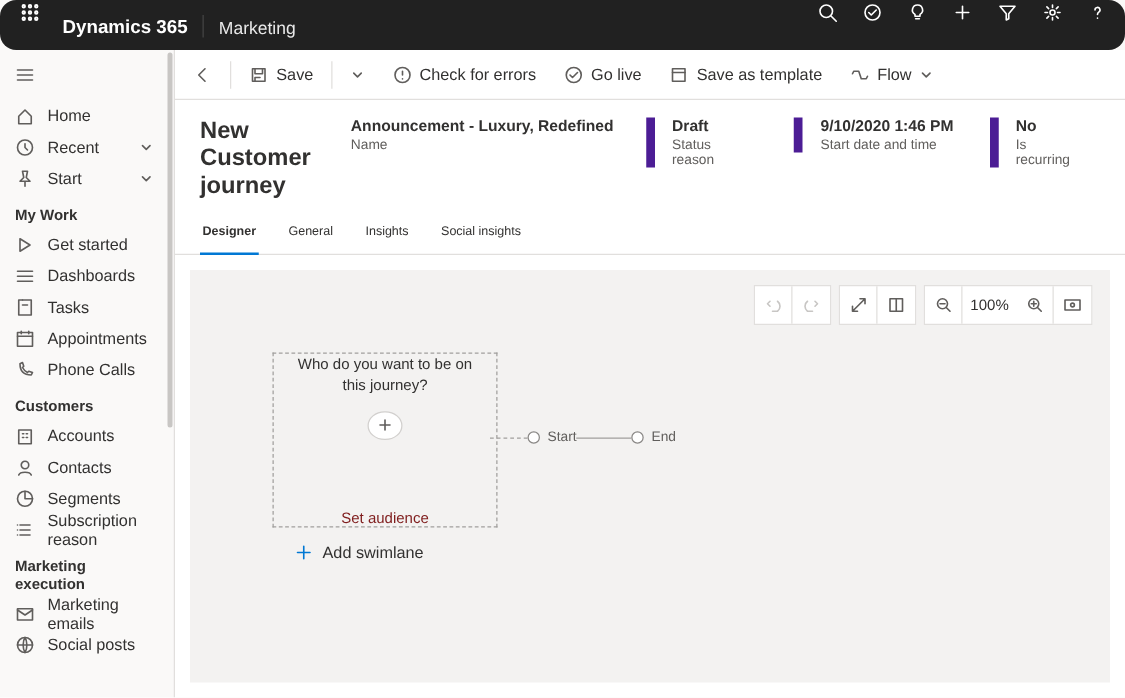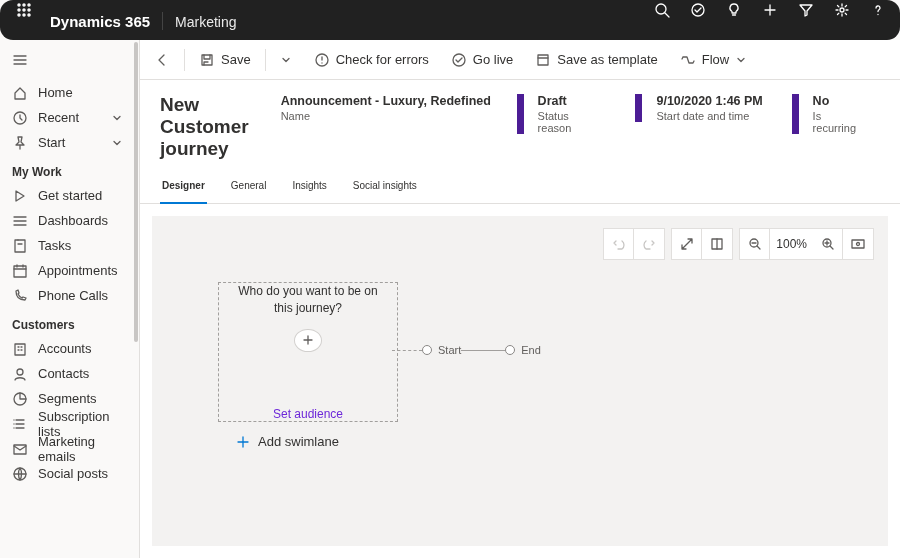--- a/index.html
+++ b/index.html
@@ -52,21 +52,21 @@
   .canvas { flex:1; background:#f3f2f1; position:relative; margin:12px; overflow:hidden; }
   .canvas-toolbar { position:absolute; top:12px; right:14px; display:flex; gap:6px; }
   .ct-group { display:flex; background:#fff; border:1px solid #e1dfdd; }
   .ct-btn { width:30px; height:30px; display:flex; align-items:center; justify-content:center; border-right:1px solid #e1dfdd; cursor:pointer; }
   .ct-btn:last-child { border-right:0; }
   .ct-zoom { padding:0 6px; font-size:12px; display:flex; align-items:center; }
 
   .dropzone { position:absolute; left:66px; top:66px; width:180px; height:140px; border:1px dashed #a19f9d; display:flex; flex-direction:column; align-items:center; justify-content:flex-end; gap:12px; }
   .dropzone .q { font-size:12px; text-align:center; line-height:1.4; padding:0 14px; }
   .plus-btn { width:28px; height:28px; border:1px solid #d2d0ce; border-radius:50%; display:flex; align-items:center; justify-content:center; background:#fff; }
-  .audience-link { color:#6d28d9; font-size:12px;margin-top:43px; }
+  .audience-link { color:#7f1d1d; font-size:12px;margin-top:43px; }
 
   .flowline { position:absolute; left:240px; top:128px; display:flex; align-items:center; }
   .node { display:flex; flex-direction:row; align-items:center; gap:6px; }
   .dot { width:10px; height:10px; border:1px solid #8a8886; border-radius:50%; background:#fff; }
   .conn { width:44px; height:0; border-top:1.2px solid #a19f9d; }
   .conn.dashed { border-top-style:dashed; }
   .node .lbl { font-size:11px; color:#605e5c; }
 
   .add-swimlane { position:absolute; left:84px; top:218px; display:flex; align-items:center; gap:8px; font-size:13px; cursor:pointer; }
   .add-swimlane svg { stroke:#0078d4; }
@@ -225,23 +225,24 @@
           <svg width="16" height="16">
             <circle cx="8" cy="8" r="6"></circle>
             <path d="M8 2v6h6"></path>
           </svg>
           <span>Segments</span>
         </div>
       <div class="nav-row">
           <svg width="16" height="16">
             <path d="M4 4h8M4 8h8M4 12h8M2 4h0M2 8h0M2 12h0"></path>
           </svg>
-          <span>Subscription lists</span>
-        </div>
-
+          <span>Subscription reason</span>
+        </div>
+
+      <div class="nav-section">Marketing execution</div>
       <div class="nav-row">
           <svg width="16" height="16">
             <rect x="2" y="4" width="12" height="9"></rect>
             <path d="M2 5l6 4 6-4"></path>
           </svg>
           <span>Marketing emails</span>
         </div>
       <div class="nav-row">
           <svg width="16" height="16">
             <circle cx="8" cy="8" r="6"></circle>

